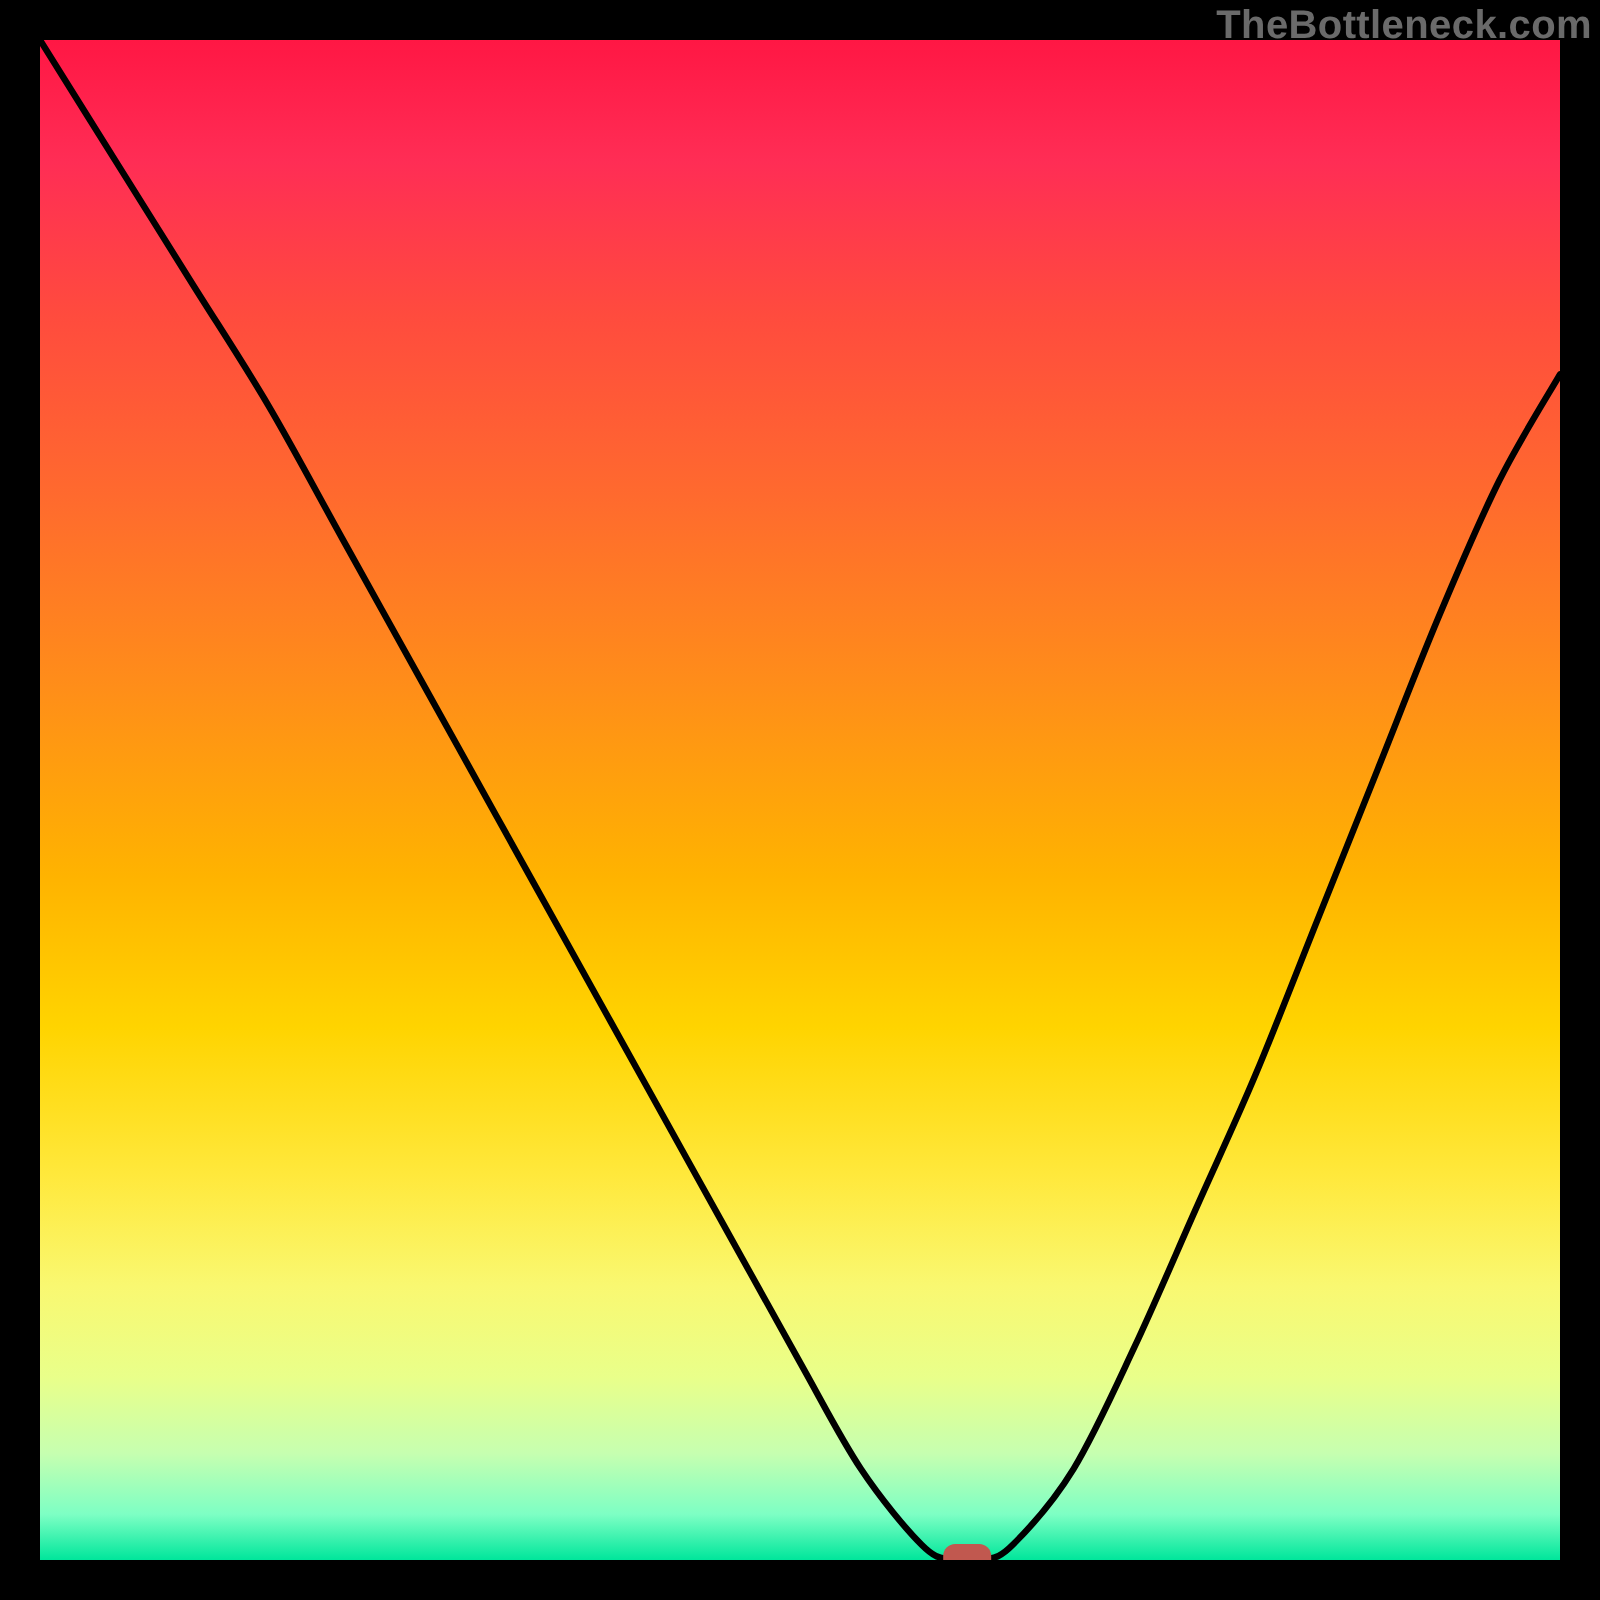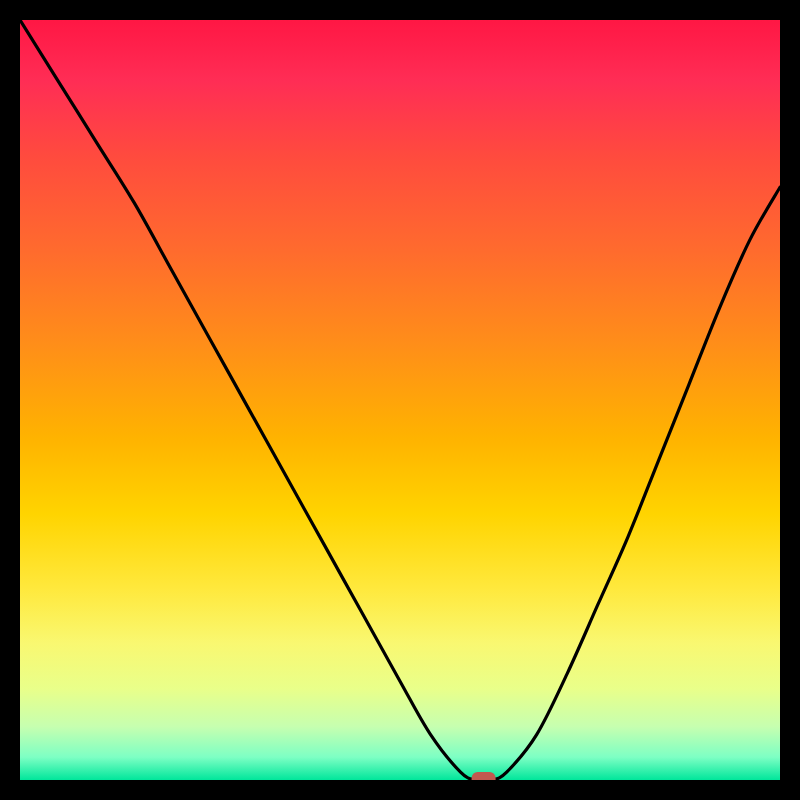--- a/index.html
+++ b/index.html
@@ -70,20 +70,21 @@
     color: #6a6a6a;
     letter-spacing: 0.2px;
     user-select: none;
   }
 </style>
 </head>
 <body>
 
 <div class="chart-wrap">
 
+  <div class="watermark">TheBottleneck.com</div>
 
   <div class="plot-area">
     <svg class="overlay-svg" viewBox="0 0 760 760" preserveAspectRatio="none">
       <path class="curve" d="M 0.0 0.0 C 6.3 10.1, 25.3 40.5, 38.0 60.8 C 50.7 81.1, 63.3 101.3, 76.0 121.6 C 88.7 141.9, 101.3 160.9, 114.0 182.4 C 126.7 203.9, 139.3 228.0, 152.0 250.8 C 164.7 273.6, 177.3 296.4, 190.0 319.2 C 202.7 342.0, 215.3 364.8, 228.0 387.6 C 240.7 410.4, 253.3 433.2, 266.0 456.0 C 278.7 478.8, 291.3 501.6, 304.0 524.4 C 316.7 547.2, 329.3 570.0, 342.0 592.8 C 354.7 615.6, 368.6 640.9, 380.0 661.2 C 391.4 681.5, 400.3 699.2, 410.4 714.4 C 420.5 729.6, 433.2 744.8, 440.8 752.4 C 448.4 760.0, 450.9 758.7, 456.0 760.0 C 461.1 761.3, 466.1 761.3, 471.2 760.0 C 476.3 758.7, 478.8 760.0, 486.4 752.4 C 494.0 744.8, 506.7 730.9, 516.8 714.4 C 526.9 697.9, 537.1 675.1, 547.2 653.6 C 557.3 632.1, 567.5 608.0, 577.6 585.2 C 587.7 562.4, 597.9 540.9, 608.0 516.8 C 618.1 492.7, 628.3 466.1, 638.4 440.8 C 648.5 415.5, 658.7 390.1, 668.8 364.8 C 678.9 339.5, 689.1 312.9, 699.2 288.8 C 709.3 264.7, 719.5 240.7, 729.6 220.4 C 739.7 200.1, 754.9 176.1, 760.0 167.2"></path>
       <rect class="marker" x="451.6" y="752.0" width="24" height="14" rx="7" ry="7"></rect>
     </svg>
   </div>
 
 </div>
 

